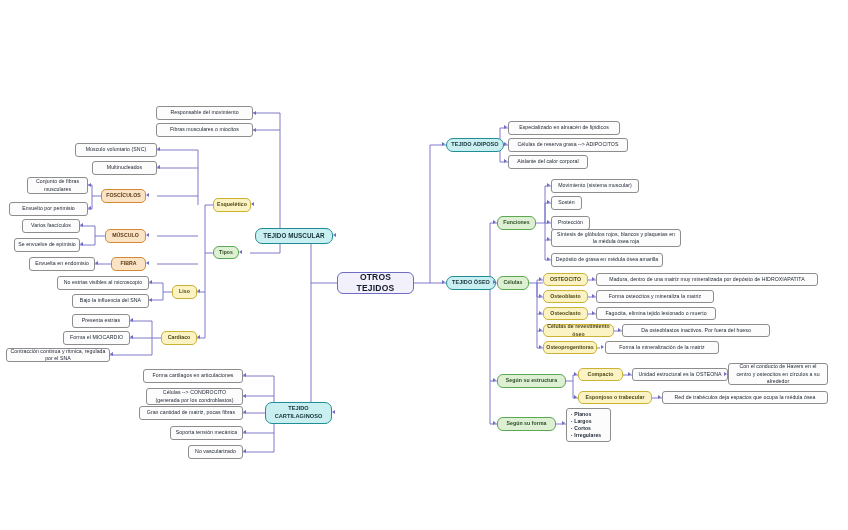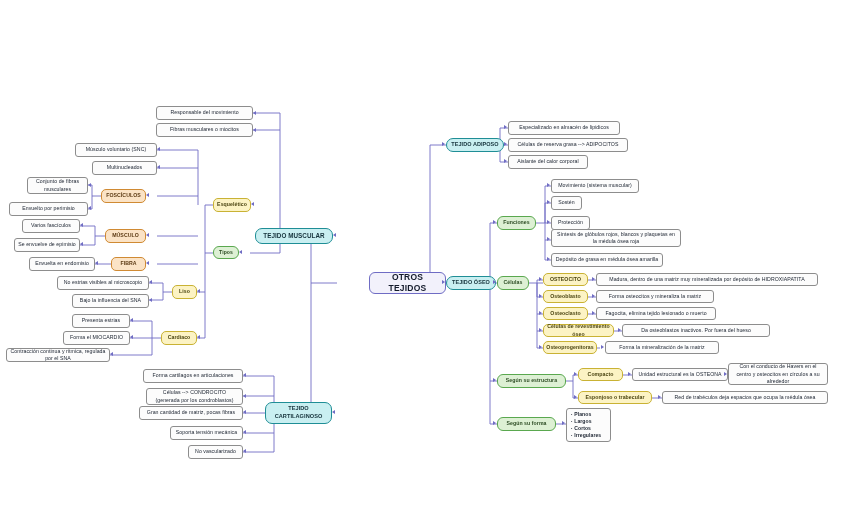--- a/index.html
+++ b/index.html
@@ -150,21 +150,21 @@
       <path d="M566 381 L573 381 L573 375 L578 375"></path>
       <path d="M573 381 L573 398 L578 398"></path>
       <path d="M623 375 L632 375"></path>
       <path d="M652 398 L662 398"></path>
       <path d="M681 375 L728 375"></path>
 
       <path d="M556 424 L566 424"></path>
     </g>
   </svg>
 
-  <div class="node root" style="left:337px;top:272px;width:77px;height:22px;margin-left:32px;">
+  <div class="node root" style="left:337px;top:272px;width:77px;height:22px;">
       <span>OTROS TEJIDOS</span>
     </div>
 
   <div class="node cyan big" style="left:255px;top:228px;width:78px;height:16px;">
     <span>TEJIDO MUSCULAR</span>
   </div>
   <div class="arrow left" style="left:333px;top:233px;"></div>
 
   <div class="node leaf" style="left:156px;top:106px;width:97px;height:14px;">
     <span>Responsable del movimiento</span>

